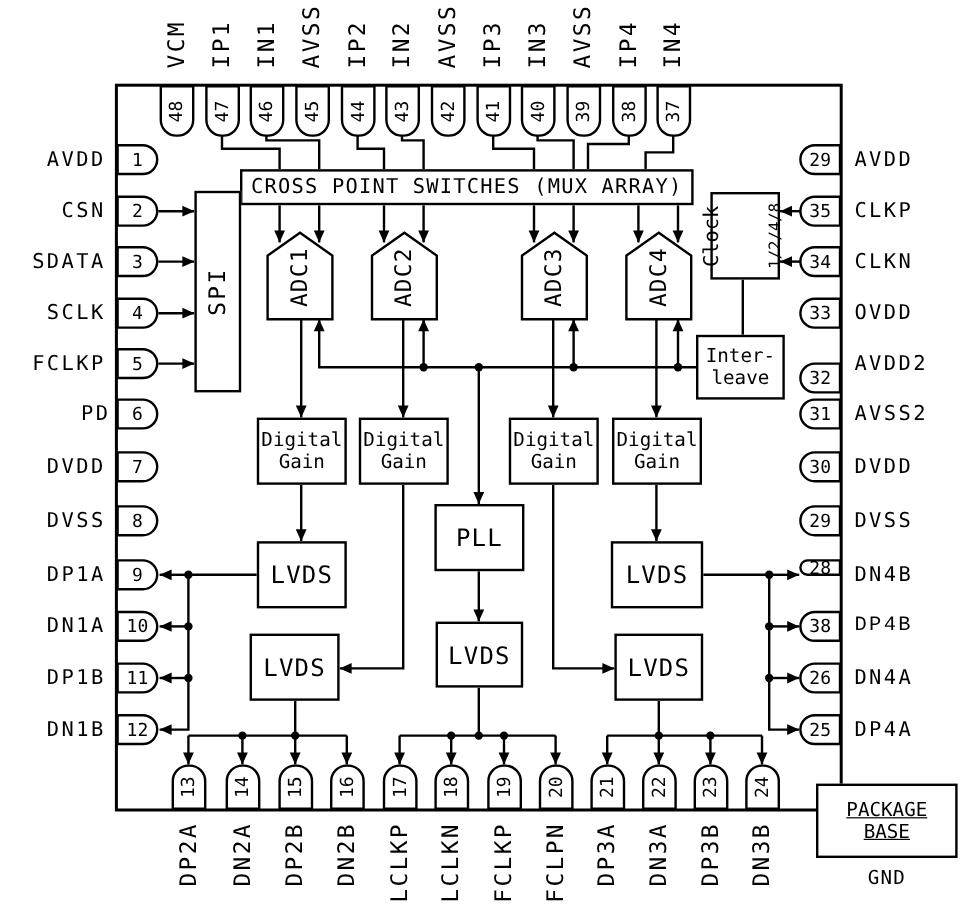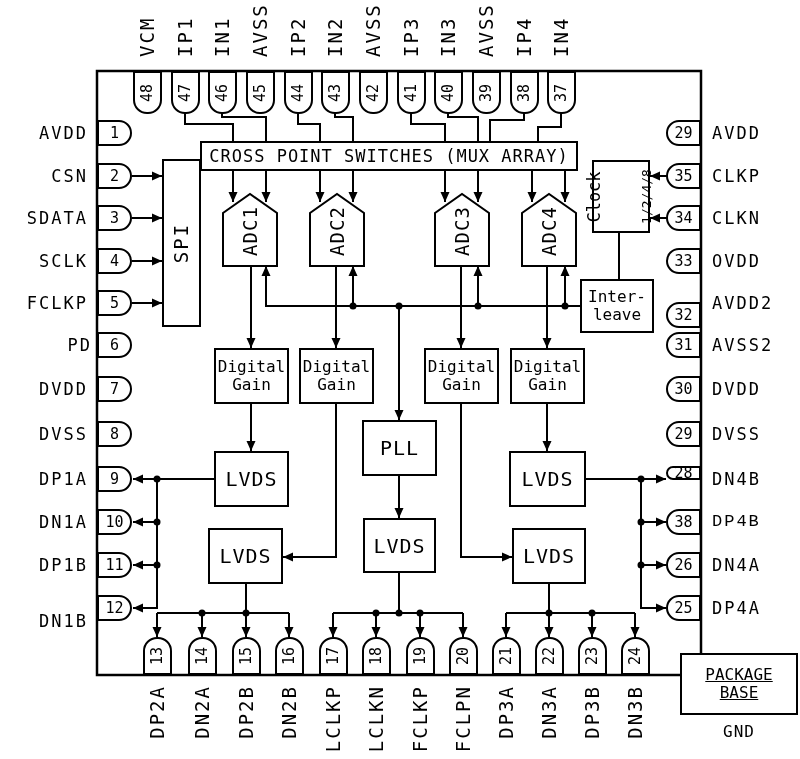--- a/index.html
+++ b/index.html
@@ -389,21 +389,21 @@
         <span>10</span>
       </div>
       <div class="side-label" style="right: 712px; top: 511px; text-align: right;">DN1A</div>
       <div class="pin-cap" style="left: 97px; top: 552px; width: 35px; height: 26px; border-radius: 0px 13px 13px 0px;">
         <span>11</span>
       </div>
       <div class="side-label" style="right: 712px; top: 554px; text-align: right;">DP1B</div>
       <div class="pin-cap" style="left: 97px; top: 595px; width: 35px; height: 26px; border-radius: 0px 13px 13px 0px;">
         <span>12</span>
       </div>
-      <div class="side-label" style="right: 712px; top: 610px; text-align: right;">DN1B</div>
+      <div class="side-label" style="right: 712px; top: 597px; text-align: right;">DN1B</div>
       <div class="pin-cap" style="left: 666px; top: 120px; width: 35px; height: 26px; border-radius: 13px 0px 0px 13px;">
         <span>29</span>
       </div>
       <div class="side-label" style="left: 712px; top: 122px;">AVDD</div>
       <div class="pin-cap" style="left: 666px; top: 163px; width: 35px; height: 26px; border-radius: 13px 0px 0px 13px;">
         <span>35</span>
       </div>
       <div class="side-label" style="left: 712px; top: 165px;">CLKP</div>
       <div class="pin-cap" style="left: 666px; top: 205px; width: 35px; height: 26px; border-radius: 13px 0px 0px 13px;">
         <span>34</span>

